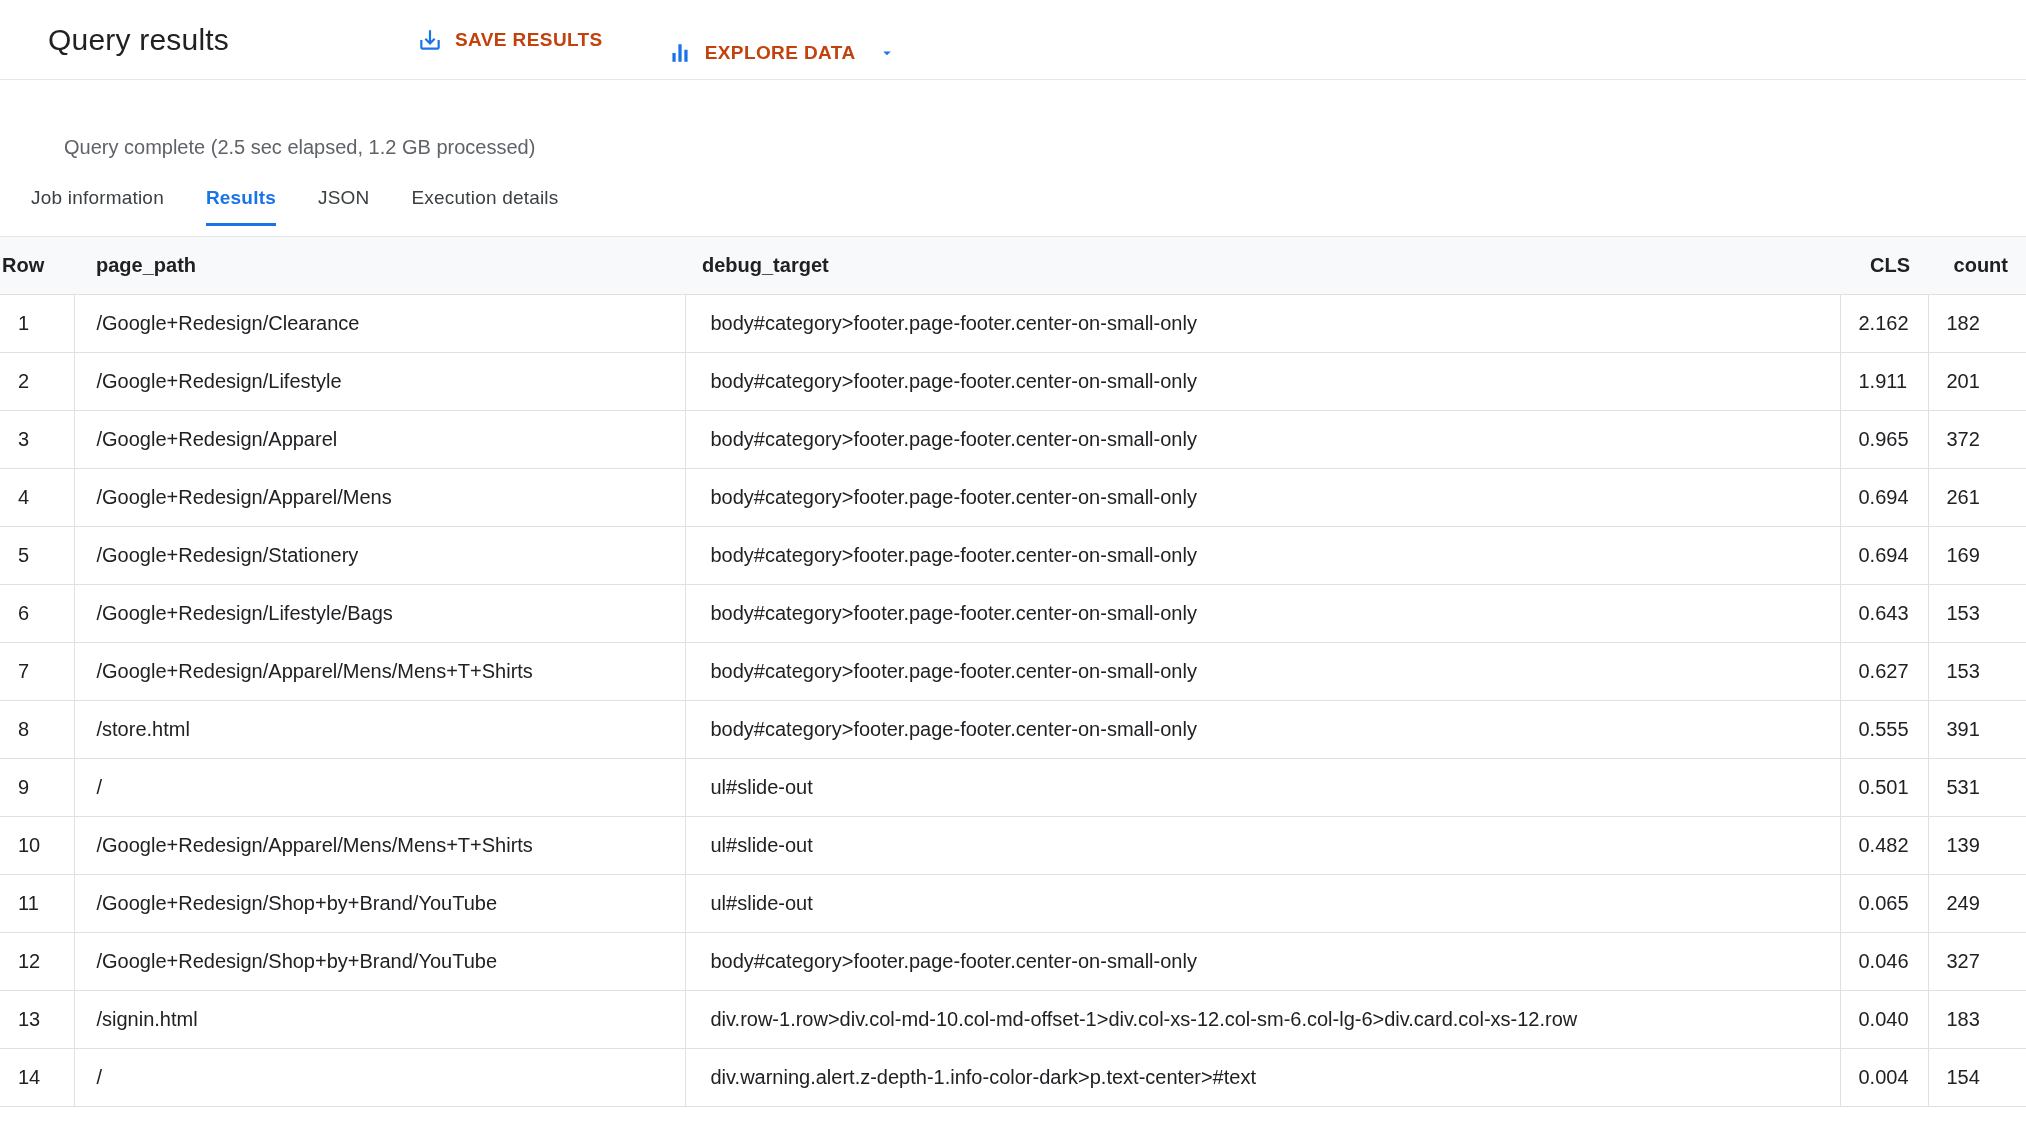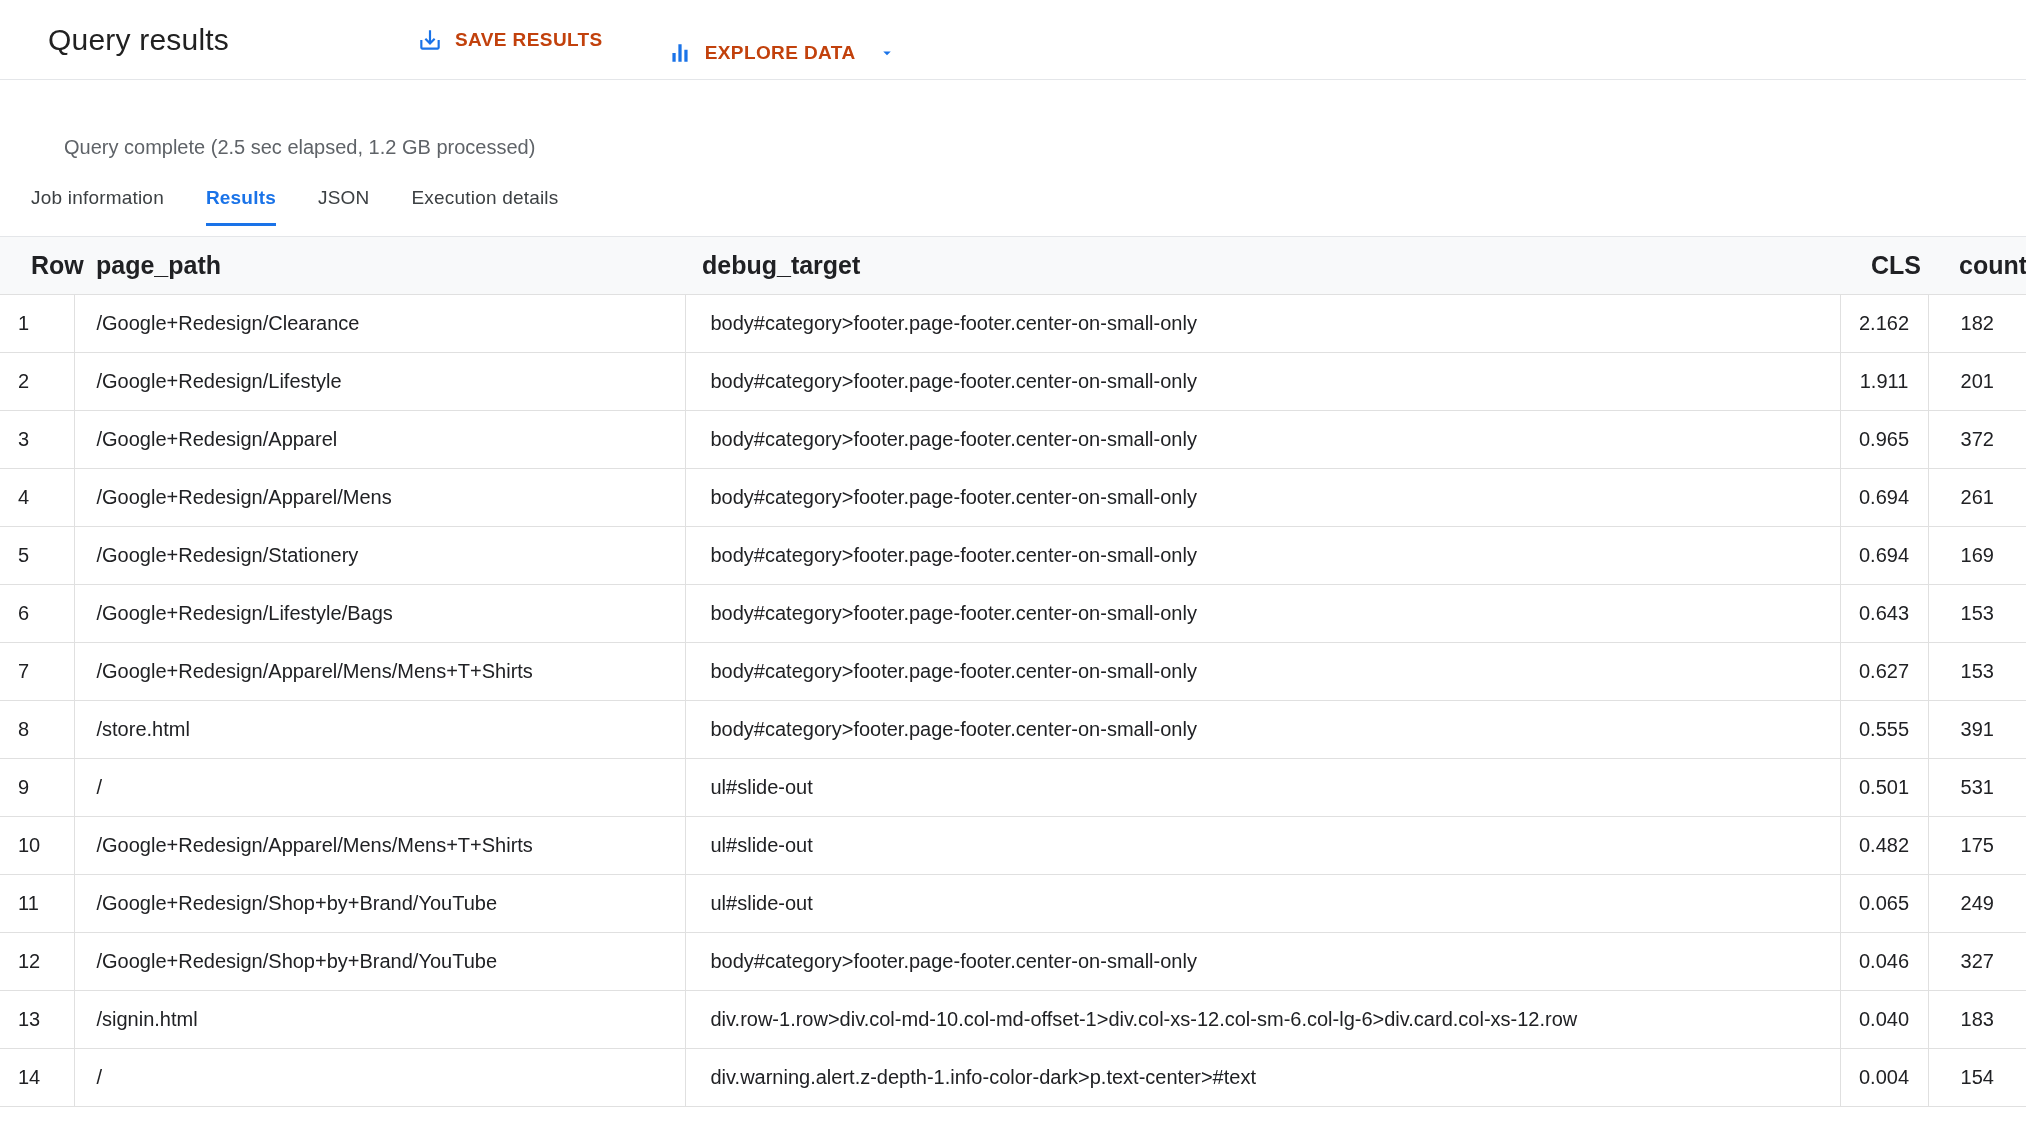--- a/index.html
+++ b/index.html
@@ -76,47 +76,47 @@
   }
   .results-table col.c-row    { width: 74px; }
   .results-table col.c-path   { width: 611px; }
   .results-table col.c-debug  { width: auto; }
   .results-table col.c-cls    { width: 88px; }
   .results-table col.c-count  { width: 98px; }
 
   .results-table thead th {
     background: #f8f9fa;
     height: 58px;
-    font-size: 25px;
+    font-size: 20px;
     font-weight: 700;
     color: #202124;
     text-align: left;
     border-top: 1px solid #e4e6e9;
     border-bottom: 1px solid #e0e0e0;
-    padding: 0 18px 0 31px;
+    padding: 0 18px 0 2px;
     white-space: nowrap;
   }
   .results-table thead th.col-path  { padding-left: 22px; }
   .results-table thead th.col-debug { padding-left: 17px; }
   .results-table thead th.num { text-align: right; }
 
   .results-table tbody td {
     height: 58px;
     font-size: 20px;
     color: #202124;
     border-bottom: 1px solid #e0e0e0;
     padding: 0 18px;
     white-space: nowrap;
     overflow: hidden;
     background: #fff;
   }
   .results-table tbody td + td { border-left: 1px solid #e0e0e0; }
   .results-table tbody td.col-path  { padding-left: 22px; }
   .results-table tbody td.col-debug { padding-left: 25px; }
-  .results-table tbody td.num { text-align: center; }
+  .results-table tbody td.num { text-align: left; }
 </style>
 </head>
 <body>
 
 <div>
 
   <div class="topbar">
     <div class="page-title">Query results</div>
 
     <div class="action-btn save">
@@ -231,21 +231,21 @@
           <td class="col-path">/</td>
           <td class="col-debug">ul#slide-out</td>
           <td class="num">0.501</td>
           <td class="num">531</td>
         </tr>
         <tr>
           <td class="col-row">10</td>
           <td class="col-path">/Google+Redesign/Apparel/Mens/Mens+T+Shirts</td>
           <td class="col-debug">ul#slide-out</td>
           <td class="num">0.482</td>
-          <td class="num">175</td>
+          <td class="num">139</td>
         </tr>
         <tr>
           <td class="col-row">11</td>
           <td class="col-path">/Google+Redesign/Shop+by+Brand/YouTube</td>
           <td class="col-debug">ul#slide-out</td>
           <td class="num">0.065</td>
           <td class="num">249</td>
         </tr>
         <tr>
           <td class="col-row">12</td>

